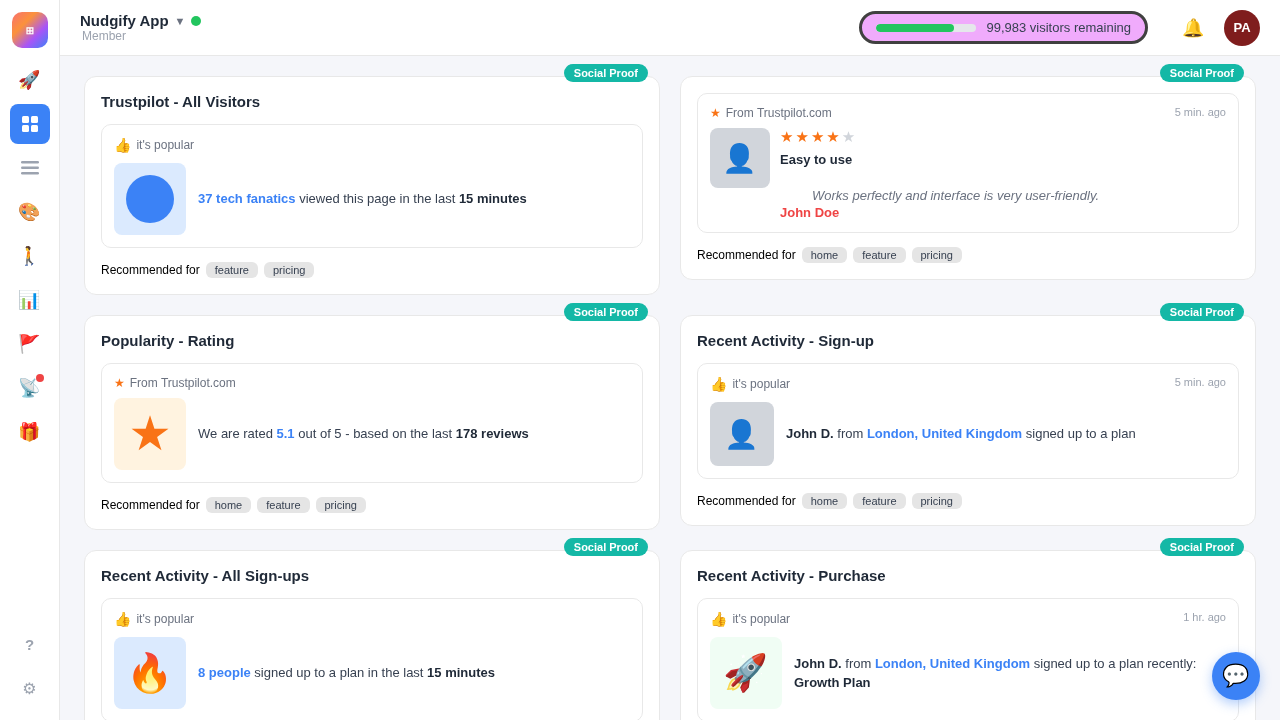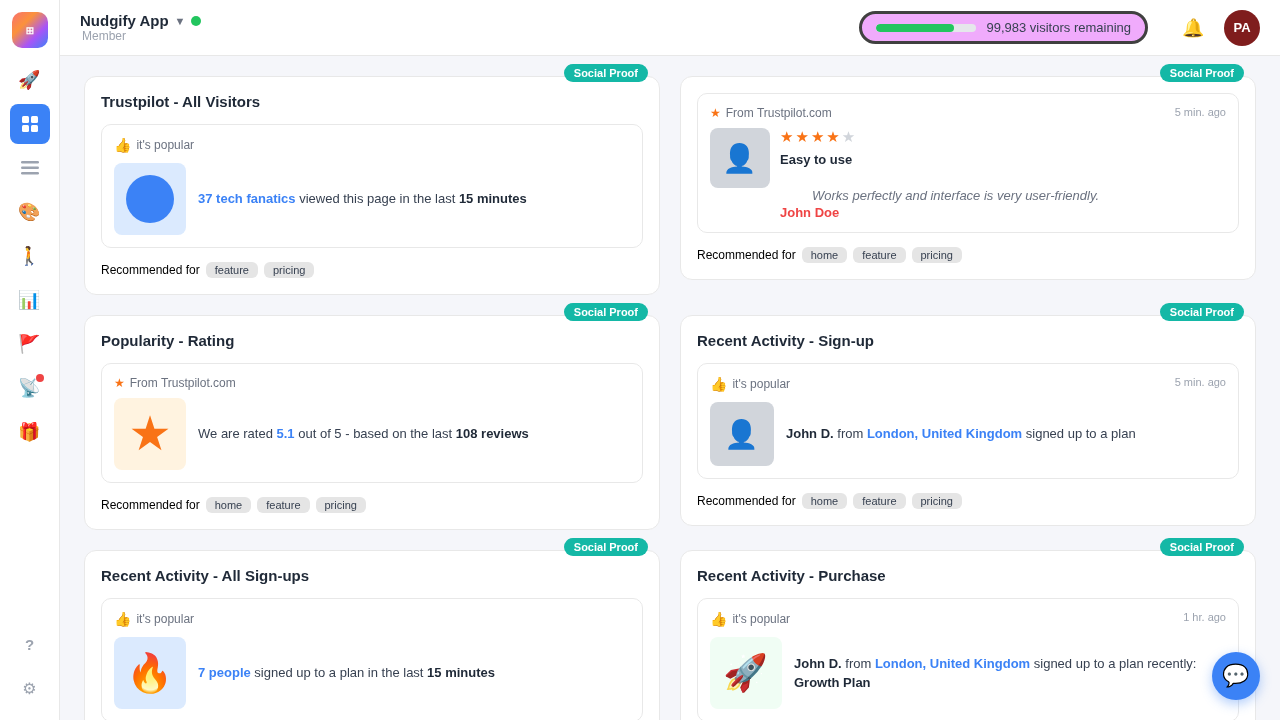--- a/index.html
+++ b/index.html
@@ -486,21 +486,21 @@
           <div class="card-preview">
             <div class="from-trustpilot">
               <span style="color:#f97316;">★</span>
               <span>From Trustpilot.com</span>
             </div>
             <div class="preview-row">
               <div class="preview-image" style="background:#fff3e0;">
                 <span class="rating-star-large">★</span>
               </div>
               <div class="preview-text">
-                We are rated <strong>5.1</strong> out of 5 - based on the last <b>108 reviews</b>
+                We are rated <strong>5.1</strong> out of 5 - based on the last <b>178 reviews</b>
               </div>
             </div>
           </div>
           <div class="recommended">
             <span class="recommended-label">Recommended for</span>
             <span class="tag">home</span>
             <span class="tag">feature</span>
             <span class="tag">pricing</span>
           </div>
         </div>
@@ -539,21 +539,21 @@
           <div class="card-preview">
             <div class="popular-tag">
               <span class="thumb">👍</span>
               <span>it's popular</span>
             </div>
             <div class="preview-row">
               <div class="preview-image" style="background:#dbeafe;">
                 <span class="fire-icon">🔥</span>
               </div>
               <div class="preview-text">
-                <strong>7 people</strong> signed up to a plan in the last <b>15 minutes</b>
+                <strong>8 people</strong> signed up to a plan in the last <b>15 minutes</b>
               </div>
             </div>
           </div>
 
         </div>
       </div>
 
       <div class="card-wrapper">
         <div class="social-proof-badge">Social Proof</div>
         <div class="card">

